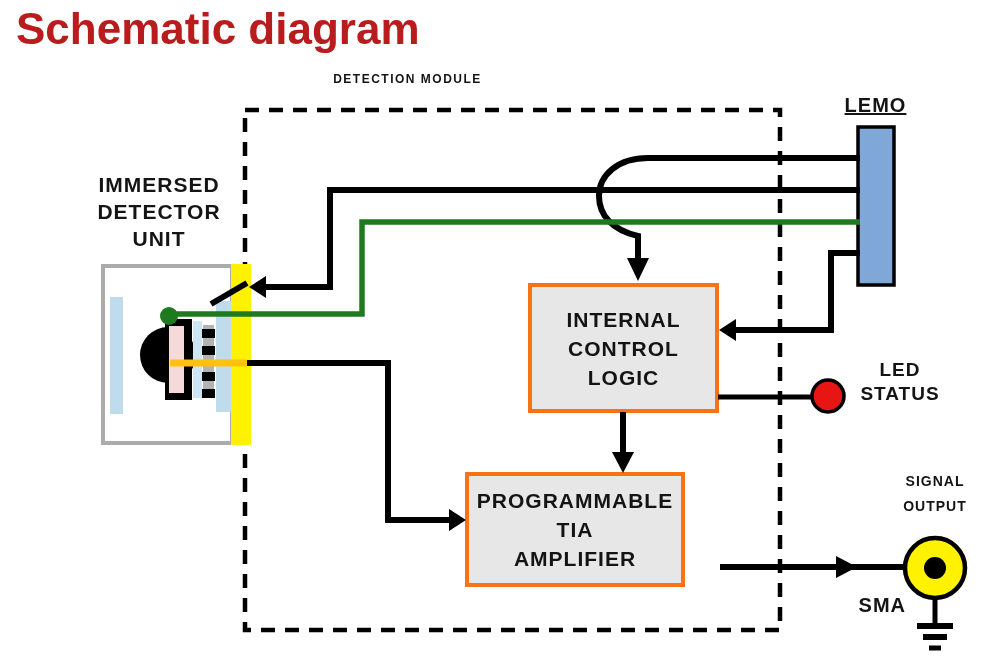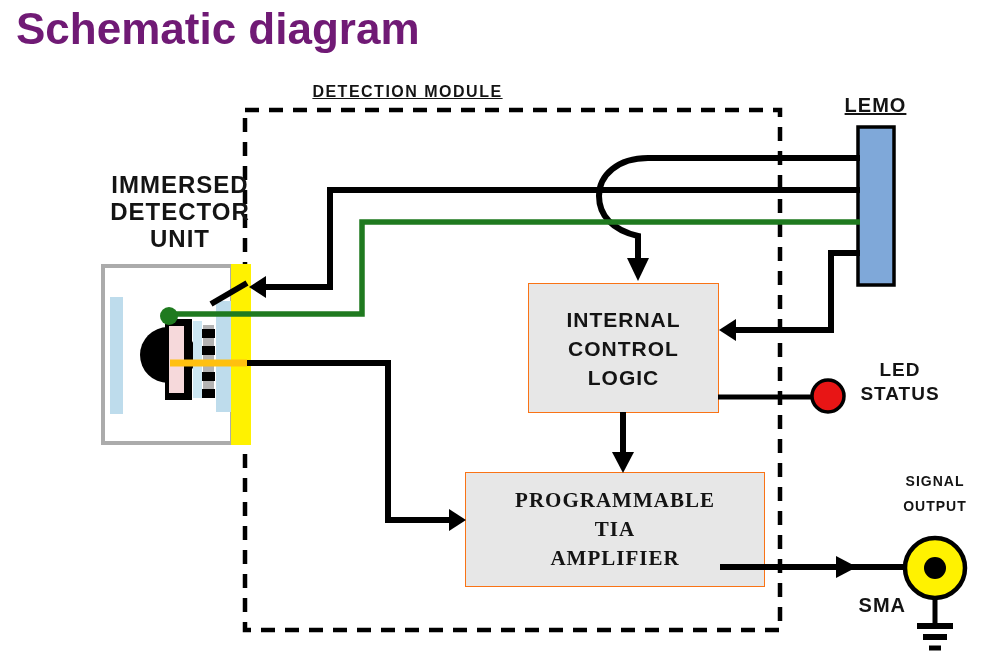--- a/index.html
+++ b/index.html
@@ -1,32 +1,32 @@
 <!DOCTYPE html>
 <html><head>
 <meta charset="utf-8">
 <style>
   html,body{margin:0;padding:0;background:#ffffff;}
   #stage{position:relative;width:1000px;height:669px;background:#ffffff;overflow:hidden;
          font-family:"Liberation Sans","DejaVu Sans",sans-serif;}
   .abs{position:absolute;}
-  #title{left:16px;top:4px;font-size:44px;font-weight:bold;color:#701a75;letter-spacing:0px;z-index:3;}
+  #title{left:16px;top:4px;font-size:44px;font-weight:bold;color:#b91c1c;letter-spacing:0px;z-index:3;}
   .lbl{position:absolute;font-weight:bold;color:#141414;letter-spacing:1px;text-align:center;z-index:3;line-height:1.3;}
-  #module-label{left:250px;top:82px;width:315px;font-size:16px;letter-spacing:1.5px;text-decoration:underline;}
+  #module-label{left:250px;top:72px;width:315px;font-size:12px;letter-spacing:1.5px;}
   #lemo-label{left:833px;top:92px;width:85px;font-size:20px;text-decoration:underline;}
-  #immersed-label{left:105px;top:171px;width:150px;font-size:24px;line-height:27px;}
+  #immersed-label{left:84px;top:171px;width:150px;font-size:21px;line-height:27px;}
   #led-label{left:845px;top:358px;width:110px;font-size:19px;line-height:24px;}
   #signal-label{left:870px;top:469px;width:130px;font-size:14px;line-height:25px;}
   #sma-label{left:836px;top:592px;width:70px;font-size:20px;text-align:right;}
-  .block{position:absolute;box-sizing:border-box;background:#E7E7E7;border:1px solid #f97316;
+  .block{position:absolute;box-sizing:border-box;background:#E7E7E7;border:4px solid #f97316;
          display:flex;flex-direction:column;justify-content:center;align-items:center;
          font-weight:bold;font-size:21px;letter-spacing:1px;color:#141414;text-align:center;
          line-height:29px;z-index:1;}
   #control-box{left:528px;top:283px;width:191px;height:130px;}
-  #amp-box{left:465px;top:472px;width:300px;height:115px;font-family:Liberation Serif, serif;}
+  #amp-box{left:465px;top:472px;width:220px;height:115px;}
   #wiring{position:absolute;left:0;top:0;z-index:2;pointer-events:none;}
 </style>
 </head>
 <body>
 
 <div id="stage">
 
   <div id="title" class="abs">Schematic diagram</div>
 
   <div id="control-box" class="block">

